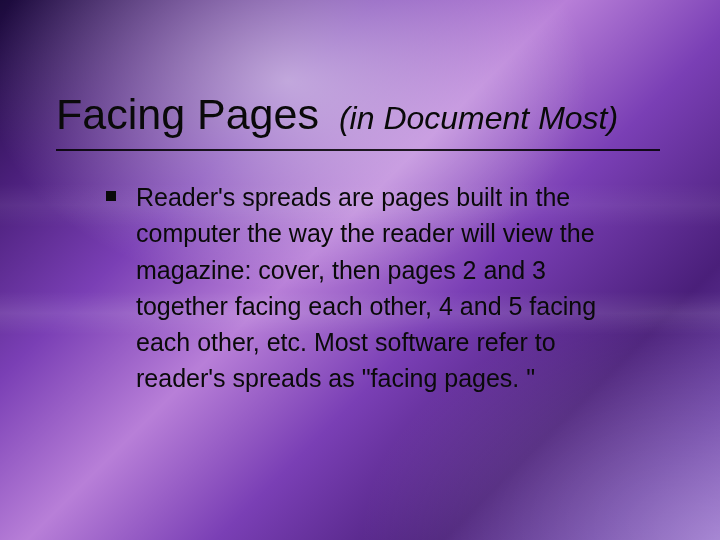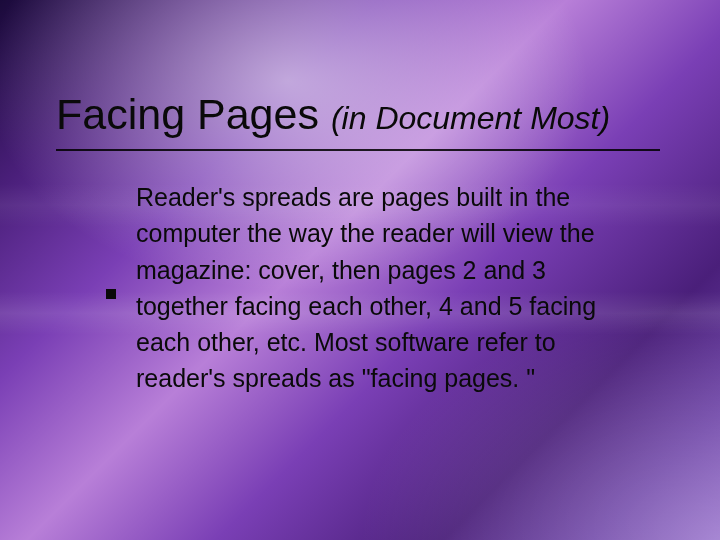--- a/index.html
+++ b/index.html
@@ -21,21 +21,21 @@
       linear-gradient(0deg, transparent 58%, rgba(255,255,255,0.06) 62%, transparent 66%);
     pointer-events: none;
   }
   .slide {
     position: absolute; inset: 0;
     padding: 90px 60px 40px 60px;
   }
   .title-row {
     display: flex;
     align-items: baseline;
-    gap: 12px;
+    gap: 20px;
     padding-bottom: 10px;
     border-bottom: 2px solid rgba(0,0,0,0.85);
     margin-bottom: 28px;
     margin-left: -4px;
   }
   .title-main {
     font-size: 43px;
     font-weight: 400;
     color: #0a0a0a;
     letter-spacing: 0;
@@ -44,21 +44,21 @@
     font-size: 32px;
     font-style: italic;
     font-weight: 400;
     color: #0a0a0a;
   }
   .body-area {
     padding-left: 46px;
   }
   .bullet-row {
     display: flex;
-    align-items: center;
+    align-items: flex-start;
     gap: 20px;
   }
   .bullet-marker {
     width: 10px; height: 10px;
     background: #0a0a0a;
     margin-top: 12px;
     flex-shrink: 0;
   }
   .bullet-text {
     font-size: 25px;

